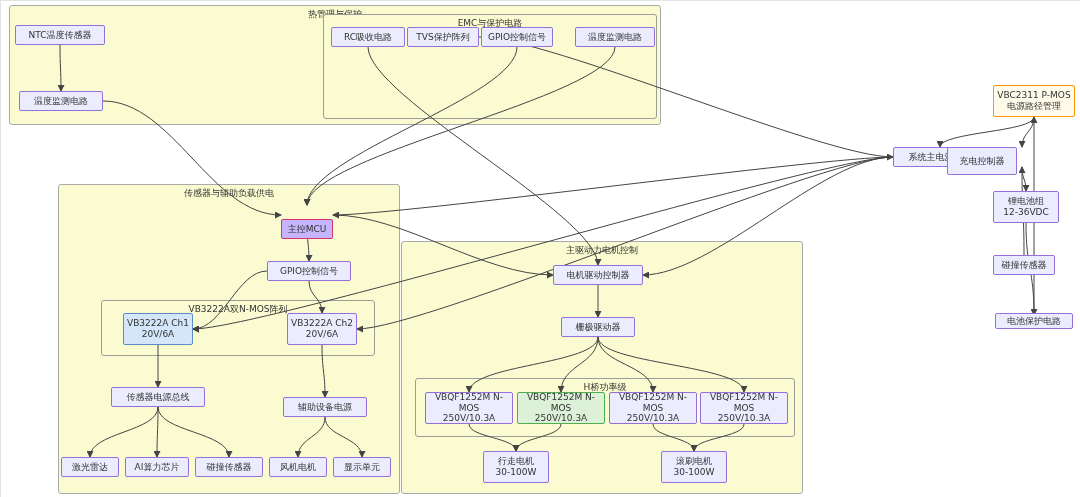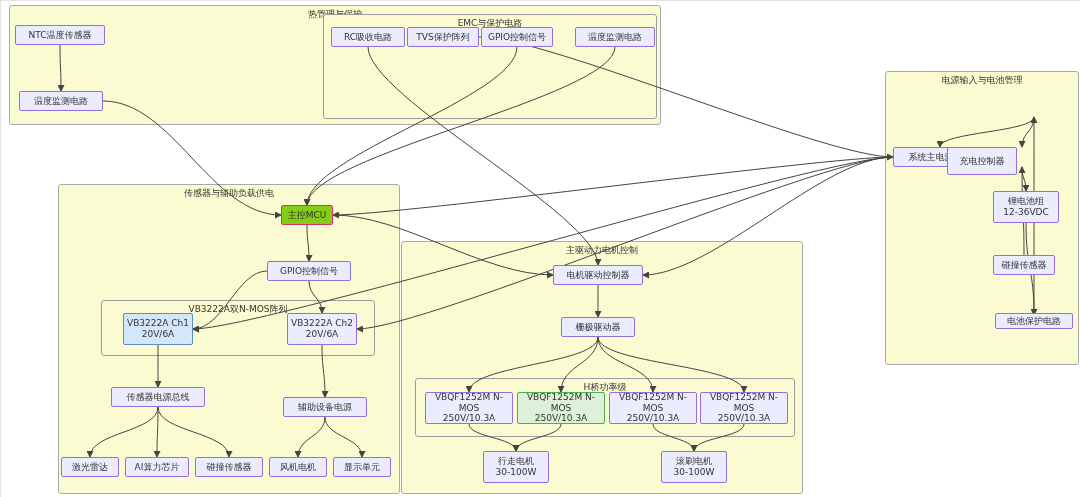--- a/index.html
+++ b/index.html
@@ -8,38 +8,35 @@
   .group{position:absolute;background:#fbfbd2;border:1px solid #a9a9a9;border-radius:3px;z-index:1;}
   .subgroup{z-index:2;border-color:#9c9c9c;text-decoration:underline;}
   .gtitle{position:absolute;top:2px;left:4px;right:4px;text-align:center;font-size:9px;color:#333;
           white-space:nowrap;overflow:hidden;}
   #edge-layer{position:absolute;top:0;left:0;z-index:3;pointer-events:none;}
   .edge{stroke:#444;stroke-width:1;fill:none;}
   .node{position:absolute;z-index:4;display:flex;align-items:center;justify-content:center;
         box-sizing:border-box;background:#ececff;border:1px solid #9370db;border-radius:2px;
         font-size:9px;color:#333;text-align:center;line-height:1.2;padding:1px 2px;}
   .lbl{white-space:pre-line;}
-  .node-mcu{background:#84cc16;border-color:#d6336c;}
+  .node-mcu{background:#c4b5fd;border-color:#d6336c;margin-top:14px;}
   .node-blue{background:#d4e6f9;border-color:#5b8ec4;}
   .node-orange{background:#fffbea;border-color:#ff9800;}
   .node-green{background:#ddf0d8;border-color:#4caf50;}
 </style>
 </head>
 <body>
 
 <div id="canvas">
 
   <div class="group" style="left:8px;top:4px;width:650px;height:118px">
     <span class="gtitle">热管理与保护</span>
   </div>
   <div class="group subgroup" style="left:322px;top:13px;width:332px;height:103px">
     <span class="gtitle">EMC与保护电路</span>
-  </div>
-  <div class="group" style="left:884px;top:70px;width:192px;height:292px">
-    <span class="gtitle">电源输入与电池管理</span>
   </div>
   <div class="group" style="left:57px;top:183px;width:340px;height:308px">
     <span class="gtitle">传感器与辅助负载供电</span>
   </div>
   <div class="group subgroup" style="left:100px;top:299px;width:272px;height:54px">
     <span class="gtitle">VB3222A双N-MOS阵列</span>
   </div>
   <div class="group" style="left:400px;top:240px;width:400px;height:251px">
     <span class="gtitle">主驱动力电机控制</span>
   </div>
@@ -103,20 +100,24 @@
   <div class="node" style="left:406px;top:26px;width:72px;height:20px">
       <span class="lbl">TVS保护阵列</span>
     </div>
   <div class="node" style="left:480px;top:26px;width:72px;height:20px">
       <span class="lbl">GPIO控制信号</span>
     </div>
   <div class="node" style="left:574px;top:26px;width:80px;height:20px">
       <span class="lbl">温度监测电路</span>
     </div>
 
+  <div class="node node-orange" style="left:992px;top:84px;width:82px;height:32px">
+      <span class="lbl">VBC2311 P-MOS
+电源路径管理</span>
+    </div>
   <div class="node" style="left:892px;top:146px;width:94px;height:20px">
       <span class="lbl">系统主电源总线</span>
     </div>
   <div class="node" style="left:946px;top:146px;width:70px;height:28px">
       <span class="lbl">充电控制器</span>
     </div>
   <div class="node" style="left:992px;top:190px;width:66px;height:32px">
       <span class="lbl">锂电池组
 12-36VDC</span>
     </div>

